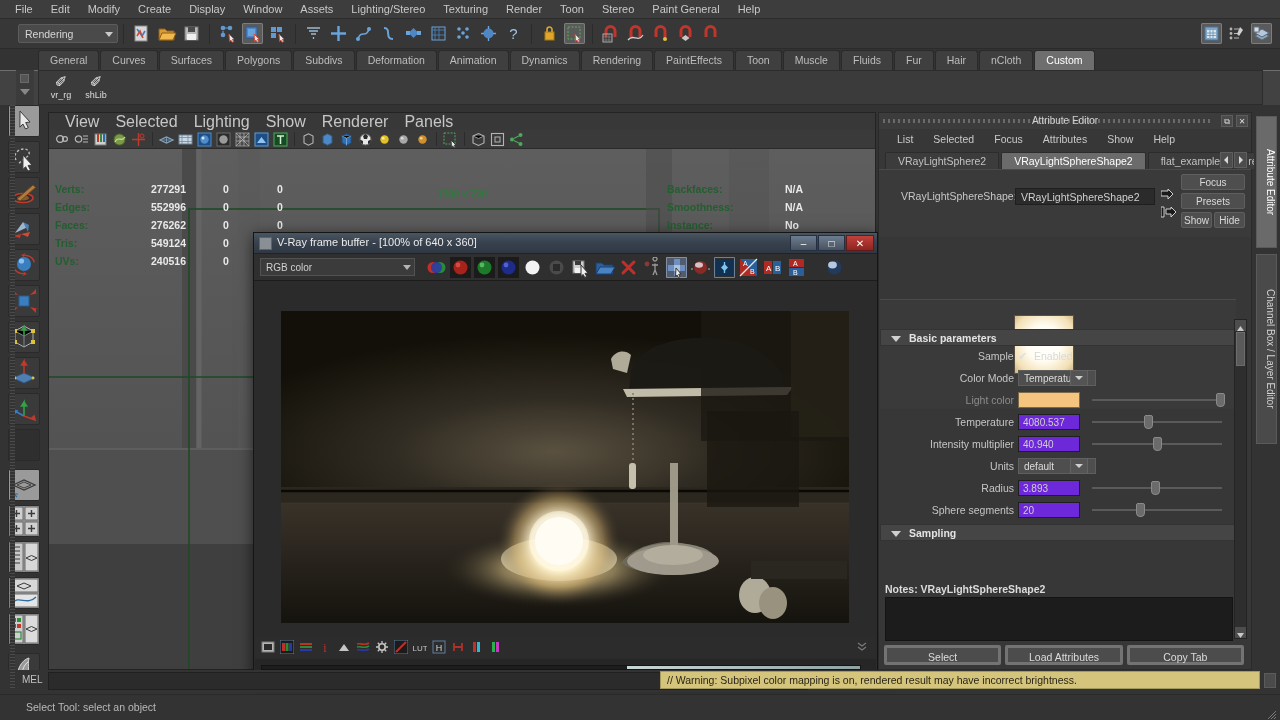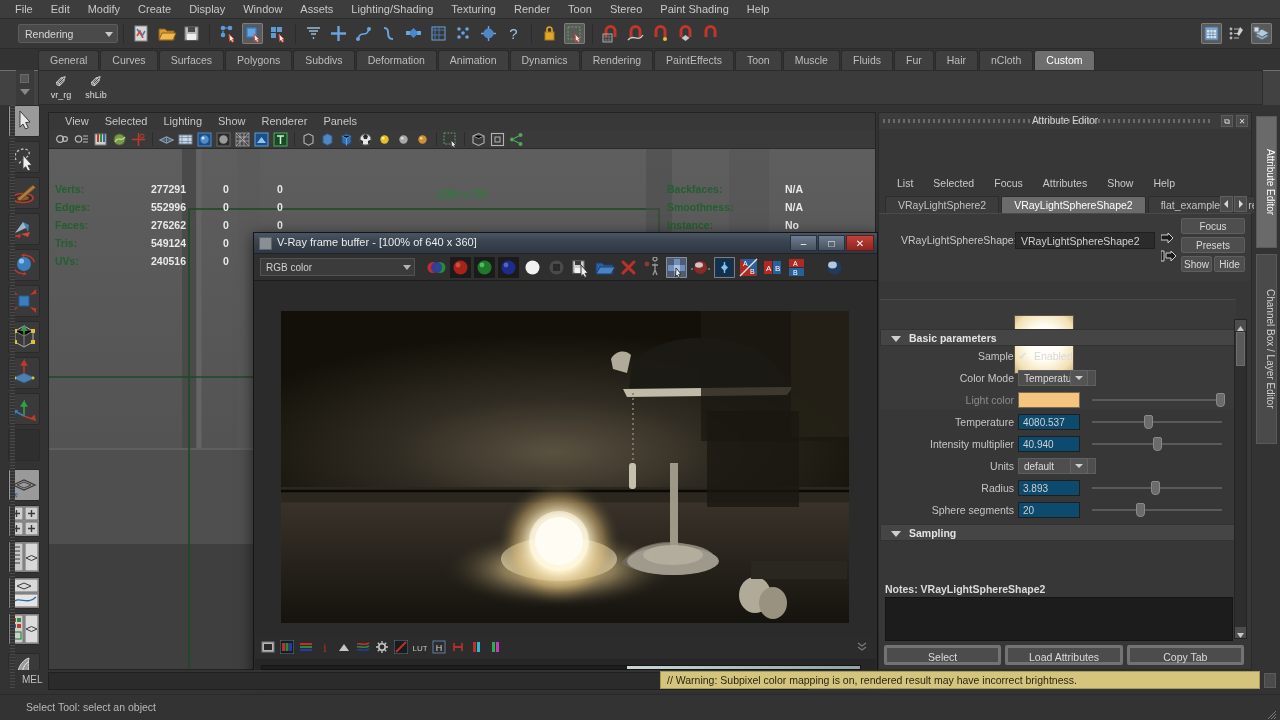--- a/index.html
+++ b/index.html
@@ -54,21 +54,21 @@
   .tbi { position:absolute; left:8px; width:32px; height:32px; border:1px solid #2a2a2a;
       background:#3a3a3a; border-radius:2px; overflow:hidden;}
   .tbi.on { background:#9a9a9a; }
   .tbi svg { display:block; }
 
   
   .viewportWrap { position:absolute; left:48px; top:112px; width:828px; height:558px;
       background:#2f2f2f; border:1px solid #232323; }
   .vpMenu { position:absolute; left:0; top:0; width:100%; height:17px; background:#383838;
       display:flex; align-items:center; padding-left:8px; }
-  .vpMenu .mi { font-size:11px; color:#c6c6c6; padding:0 8px; line-height:17px; }
+  .vpMenu .mi { font-size:16px; color:#c6c6c6; padding:0 8px; line-height:17px; }
   .vpTools { position:absolute; left:0; top:17px; width:100%; height:19px; background:#3a3a3a;
       display:flex; align-items:center; padding-left:4px; border-bottom:1px solid #2a2a2a;}
   .vpTools .ib { width:17px;height:17px;margin:0 1px; position:relative; border-radius:2px;}
   .vpTools .sp { width:1px;height:14px;background:#2b2b2b;margin:0 4px;}
   .vpCanvas { position:absolute; left:0; top:36px; width:826px; height:520px;
       background:#565656; overflow:hidden; }
 
   .hudL { position:absolute; left:6px; top:34px; font-size:10.5px; font-weight:bold;
       color:#1e5e2a; font-family:"Liberation Sans",sans-serif; }
   .hudL .r { height:18px; position:relative; }
@@ -124,21 +124,21 @@
   
   .ae { position:absolute; left:878px; top:112px; width:374px; height:558px; background:#373737;
       border:1px solid #2a2a2a; }
   .aeTitle { position:relative; height:16px; background:#3c3c3c; }
   .aeTitle .dots { position:absolute; left:4px; top:6px; right:40px; height:4px;
       background:repeating-linear-gradient(to right,#6a6a6a 0 2px, transparent 2px 5px);}
   .aeTitle .tx { position:absolute; left:0; right:0; top:2px; text-align:center;
       font-size:10px; color:#cfcfcf; }
   .aeTitle .bx { position:absolute; top:2px; width:12px; height:12px; background:#4a4a4a;
       border:1px solid #5d5d5d; font-size:8px; color:#ddd; text-align:center; line-height:11px;}
-  .aeMenu { height:20px; display:flex; align-items:center; padding-left:8px; background:#373737;margin-top:44px;}
+  .aeMenu { height:20px; display:flex; align-items:center; padding-left:8px; background:#373737;}
   .aeMenu .mi { font-size:10.5px; color:#c9c9c9; padding:0 10px; }
   .aeTabs { height:20px; display:flex; align-items:flex-end; padding-left:6px;
       background:#373737; position:relative; }
   .aeTab { font-size:10.5px; color:#c2c2c2; padding:2px 12px; background:#3c3c3c;
       border:1px solid #2c2c2c; border-bottom:none; border-radius:2px 2px 0 0; margin-right:2px;
       white-space:nowrap; }
   .aeTab.active { background:#6b6b6b; color:#fff; }
   .tabArrows { position:absolute; right:4px; bottom:1px; display:flex; }
   .tabArrows .a { width:13px; height:16px; background:#4c4c4c; border:1px solid #5e5e5e;
       margin-left:1px; position:relative; }
@@ -148,21 +148,21 @@
       font-size:10px; color:#d9d9d9; text-align:center; line-height:15px; border-radius:2px;}
 
   .aeScroll { position:absolute; left:1px; top:214px; width:356px; height:320px; }
   .secHdr { height:17px; background:#454545; border:1px solid #333; position:relative;
       margin-top:2px; }
   .secHdr .tri { position:absolute; left:10px; top:6px; width:0;height:0;
       border-left:5px solid transparent;border-right:5px solid transparent;border-top:6px solid #cfcfcf;}
   .secHdr .tx { position:absolute; left:28px; top:2px; font-size:10.5px; font-weight:bold; color:#e3e3e3;}
   .prow { position:relative; height:22px; }
   .prow .pl { position:absolute; right:222px; top:4px; font-size:10.5px; color:#c5c5c5; text-align:right;margin-left:48px;}
-  .prow .pf { position:absolute; left:138px; top:2px; width:62px; height:16px; background:#0c4a6e;
+  .prow .pf { position:absolute; left:138px; top:2px; width:62px; height:16px; background:#6d28d9;
       border:1px solid #1f1f1f; font-size:10px; color:#cfcfcf; line-height:15px; padding-left:4px;}
   .prow .pc { position:absolute; left:138px; top:2px; width:78px; height:16px; background:#4e4e4e;
       border:1px solid #5e5e5e; font-size:10px; color:#dcdcdc; line-height:15px; padding-left:5px;}
   .prow .pcArr { position:absolute; left:190px; top:2px; width:18px; height:16px; background:#545454;
       border:1px solid #636363; }
   .prow .swatch { position:absolute; left:138px; top:2px; width:62px; height:16px; border:1px solid #7a6a4a;}
   .slider { position:absolute; left:212px; top:9px; width:130px; height:2px; background:#5a5a5a;}
   .knob { position:absolute; top:3px; width:9px; height:14px; background:#6b6b6b;
       border:1px solid #8a8a8a; border-radius:2px 2px 4px 4px;}
   .aeScrollbar { position:absolute; right:4px; top:206px; width:13px; height:320px; background:#2e2e2e;
@@ -206,26 +206,26 @@
 <div id="app">
 
   <div class="menubar" id="menubar">
       <div class="mi">File</div>
       <div class="mi">Edit</div>
       <div class="mi">Modify</div>
       <div class="mi">Create</div>
       <div class="mi">Display</div>
       <div class="mi">Window</div>
       <div class="mi">Assets</div>
-      <div class="mi">Lighting/Shading</div>
+      <div class="mi">Lighting/Stereo</div>
       <div class="mi">Texturing</div>
       <div class="mi">Render</div>
       <div class="mi">Toon</div>
       <div class="mi">Stereo</div>
-      <div class="mi">Paint Shading</div>
+      <div class="mi">Paint General</div>
       <div class="mi">Help</div>
     </div>
 
   <div class="toolrow">
     <div class="menuset">
       <span>Rendering</span>
       <span class="arr"></span>
     </div>
     <div class="tsep"></div>
 

